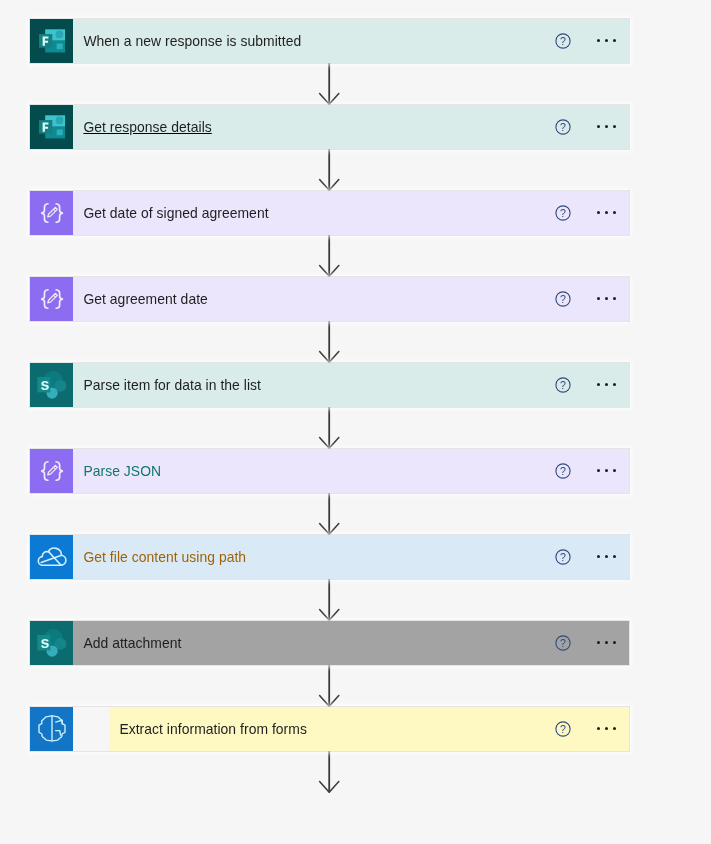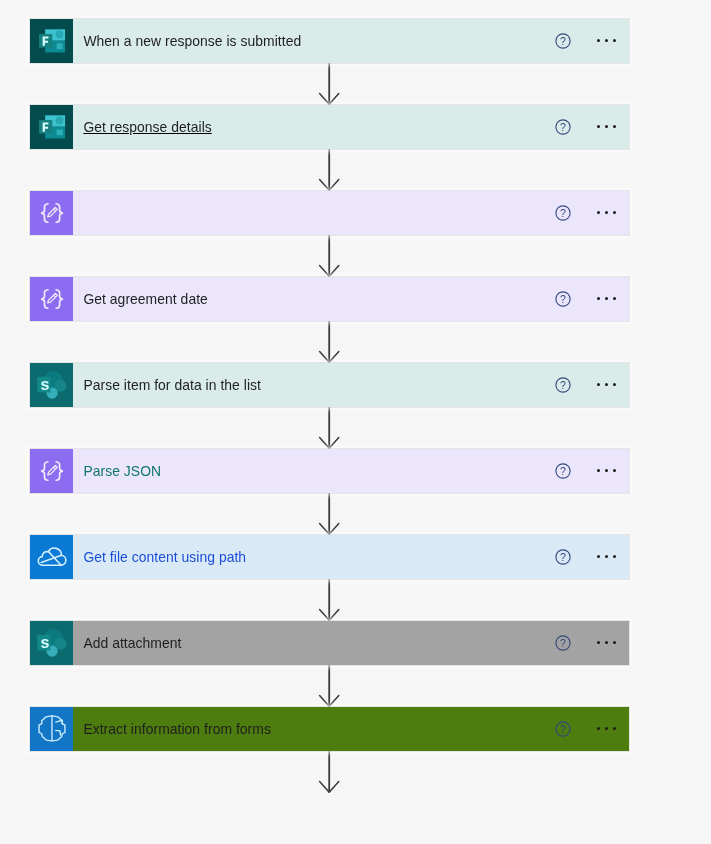--- a/index.html
+++ b/index.html
@@ -93,20 +93,21 @@
         <svg viewBox="0 0 44 44" width="43.6" height="44.4">
           <g fill="none" stroke="#f0ebfb" stroke-width="1.7" stroke-linecap="round" stroke-linejoin="round">
             <path d="M18.1 12.5 c-3.0 0.25 -3.5 1.3 -3.5 3.3 v3.2 c0 1.6 -0.95 2.45 -2.7 2.55 v0.55 c1.75 0.1 2.7 0.95 2.7 2.55 v3.2 c0 2.0 0.5 3.05 3.5 3.3"></path>
             <path d="M26.4 12.5 c3.0 0.25 3.5 1.3 3.5 3.3 v3.2 c0 1.6 0.95 2.45 2.7 2.55 v0.55 c-1.75 0.1 -2.7 0.95 -2.7 2.55 v3.2 c0 2.0 -0.5 3.05 -3.5 3.3"></path>
           </g>
           <path d="M25.6 16.1 l2.0 2.0 l-6.9 6.9 l-2.8 0.8 l0.8 -2.8 z" fill="none" stroke="#f0ebfb" stroke-width="1.3" stroke-linejoin="round"></path>
           <path d="M23.7 18.0 l2.0 2.0" stroke="#f0ebfb" stroke-width="1.1" fill="none"></path>
         </svg>
       </div>
     <div class="node-body" style="background: rgb(236, 230, 253);">
+      <span class="label" style="color: rgb(31, 31, 31);">Get date of signed agreement</span>
       <span class="actions">
         <span class="help-icon"><svg viewBox="0 0 16 16" width="16" height="16">
               <circle cx="8" cy="8" r="7.1" fill="none" stroke="#32497c" stroke-width="1.1"></circle>
               <text x="8.05" y="11.5" text-anchor="middle" font-family="'Liberation Sans',sans-serif" font-size="10.6" fill="#32497c">?</text>
             </svg></span>
         <span class="dots">
             <i class="dot" style="background: rgb(27, 27, 27);"></i>
             <i class="dot" style="background: rgb(27, 27, 27);"></i>
             <i class="dot" style="background: rgb(27, 27, 27);"></i>
           </span>
@@ -210,21 +211,21 @@
     <div class="tile" style="background: rgb(11, 122, 212);">
         <svg viewBox="0 0 44 44" width="43.6" height="44.4">
           <g fill="none" stroke="#d3effd" stroke-width="1.6" stroke-linejoin="round" stroke-linecap="round">
             <path d="M13.0 30.1 h18.4 a5.1 5.1 0 0 0 0.35 -10.15 a7.1 7.1 0 0 0 -13.35 -3.35 a4.6 4.6 0 0 0 -6.0 4.85 a4.25 4.25 0 0 0 0.6 8.65 z"></path>
             <path d="M11.3 27.4 L31.75 19.95"></path>
             <path d="M18.7 16.4 L31.4 30.1"></path>
           </g>
         </svg>
       </div>
     <div class="node-body" style="background: rgb(217, 234, 246);">
-      <span class="label" style="color: #1d4ed8;">Get file content using path</span>
+      <span class="label" style="color: #a16207;">Get file content using path</span>
       <span class="actions">
         <span class="help-icon"><svg viewBox="0 0 16 16" width="16" height="16">
               <circle cx="8" cy="8" r="7.1" fill="none" stroke="#32497c" stroke-width="1.1"></circle>
               <text x="8.05" y="11.5" text-anchor="middle" font-family="'Liberation Sans',sans-serif" font-size="10.6" fill="#32497c">?</text>
             </svg></span>
         <span class="dots">
             <i class="dot" style="background: rgb(27, 27, 27);"></i>
             <i class="dot" style="background: rgb(27, 27, 27);"></i>
             <i class="dot" style="background: rgb(27, 27, 27);"></i>
           </span>
@@ -269,21 +270,21 @@
         <svg viewBox="0 0 44 44" width="43.6" height="44.4">
           <g fill="none" stroke="#cbeefe" stroke-width="1.4" stroke-linejoin="round" stroke-linecap="round">
             <path d="M21.6 8.5 L16.3 9.5 L11.9 13.5 L11.9 16.4 L9.1 17.9 L9.1 25.2 L11.8 26.6 L12.4 29.3 L16.4 33.0 L21.6 33.8"></path>
             <path d="M22.8 8.5 L28.1 9.5 L32.5 13.5 L32.5 16.4 L35.3 17.9 L35.3 25.2 L32.6 26.6 L32.0 29.3 L28.0 33.0 L22.8 33.8"></path>
             <path d="M22.2 8.5 L22.2 33.8"></path>
             <path d="M26.0 14.9 L32.5 12.9 L32.6 16.7"></path>
             <path d="M25.9 23.4 L30.1 23.4 L30.9 28.0"></path>
           </g>
         </svg>
       </div>
-    <div class="node-body" style="background: #4d7c0f;">
+    <div class="node-body" style="background: #fef9c3; margin-left: 36px;">
       <span class="label" style="color: rgb(31, 31, 31);">Extract information from forms</span>
       <span class="actions">
         <span class="help-icon"><svg viewBox="0 0 16 16" width="16" height="16">
               <circle cx="8" cy="8" r="7.1" fill="none" stroke="#32497c" stroke-width="1.1"></circle>
               <text x="8.05" y="11.5" text-anchor="middle" font-family="'Liberation Sans',sans-serif" font-size="10.6" fill="#32497c">?</text>
             </svg></span>
         <span class="dots">
             <i class="dot" style="background: rgb(27, 27, 27);"></i>
             <i class="dot" style="background: rgb(27, 27, 27);"></i>
             <i class="dot" style="background: rgb(27, 27, 27);"></i>

